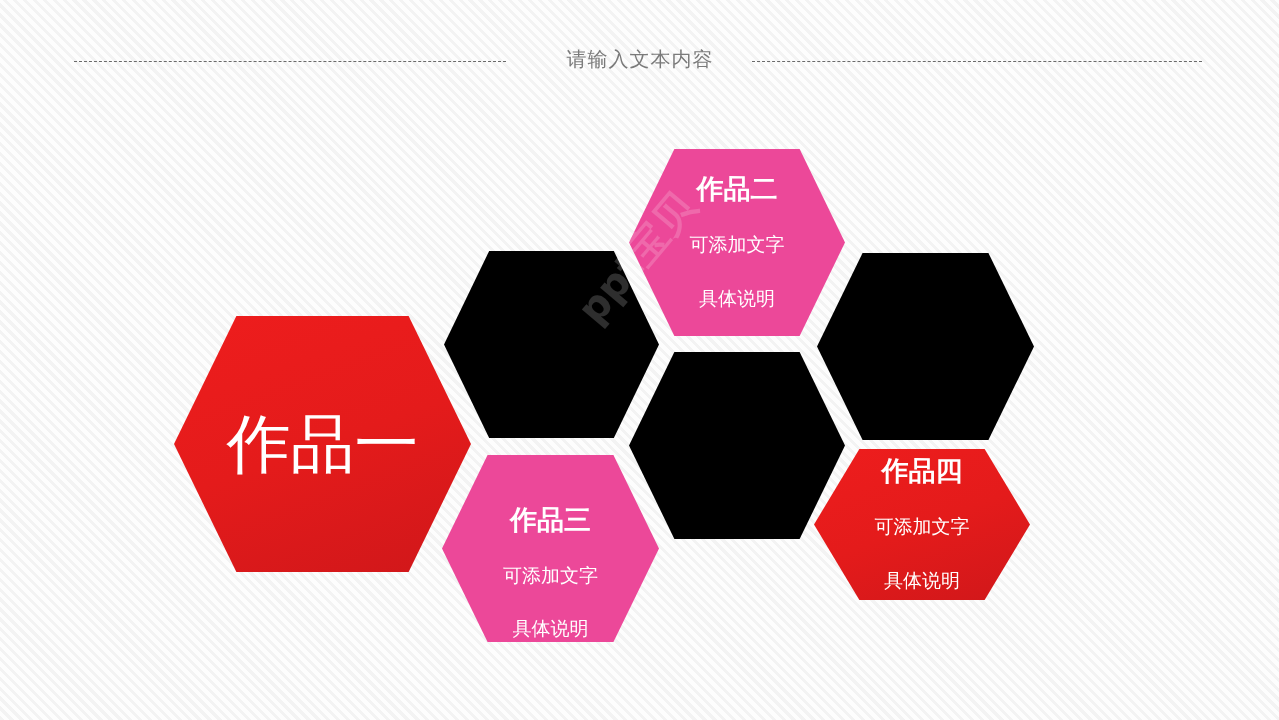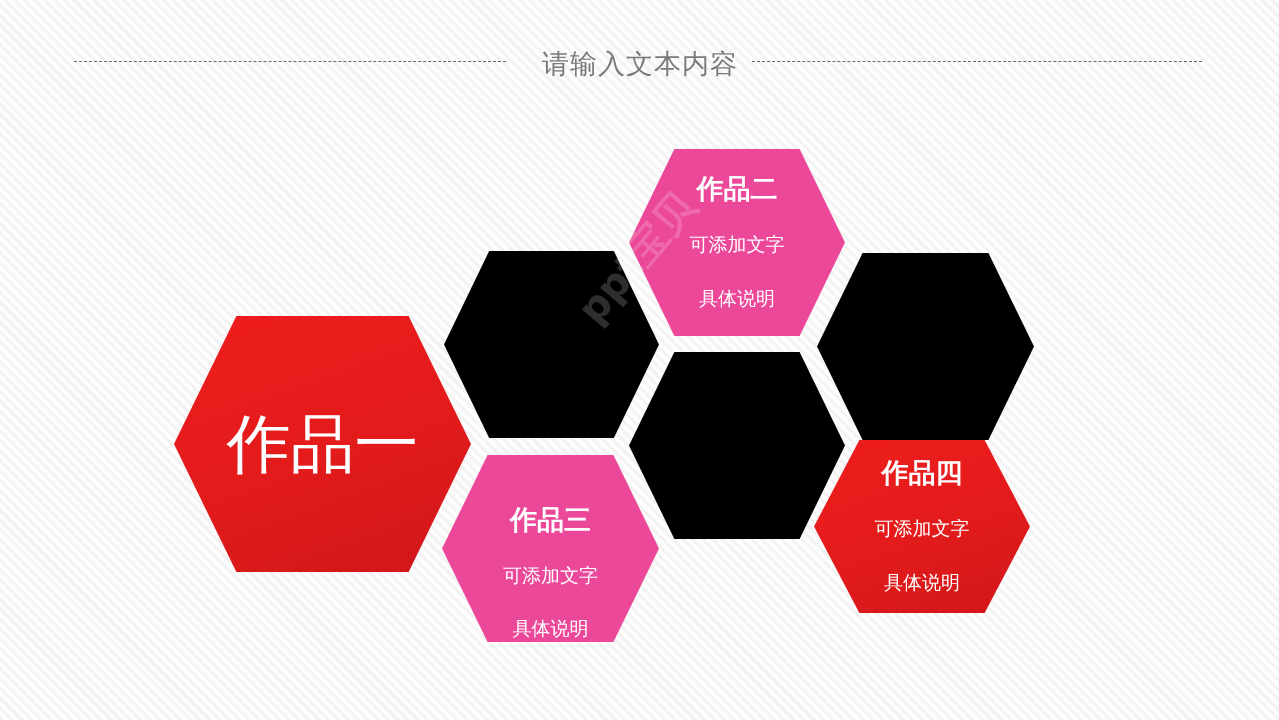--- a/index.html
+++ b/index.html
@@ -8,21 +8,21 @@
       background-color: #fbfbfb;
       background-image: repeating-linear-gradient(45deg, #f3f3f3 0px, #f3f3f3 3px, #fdfdfd 3px, #fdfdfd 7px);
       font-family: "DejaVu Sans", "Liberation Sans", sans-serif;
     }
     .dash-line {
       position: absolute; top: 61px; height: 0;
       border-top: 1px dashed #6a6a6a;
     }
     .title {
       position: absolute; top: 46px; left: 520px; width: 240px;
-      text-align: center; color: #7a7a7a; font-size: 27px; letter-spacing: 1px;
+      text-align: center; color: #7a7a7a; font-size: 20px; letter-spacing: 1px;
     }
     .hex {
       position: absolute;
       clip-path: polygon(21% 0%, 79% 0%, 100% 50%, 79% 100%, 21% 100%, 0% 50%);
       display: flex; flex-direction: column; align-items: center; justify-content: center;
       color: #fff; text-align: center;
     }
     .red { background: linear-gradient(160deg, #ee1d1d 0%, #e41b1b 50%, #d0171a 100%); }
     .gray { background: #ec4899; }
     .black { background: #000; }
@@ -57,19 +57,19 @@
 <div class="hex black" style="left:817px; top:253px; width:217px; height:187px;"></div>
 
 <div class="hex black" style="left:629px; top:352px; width:216px; height:187px;"></div>
 
 <div class="hex gray" style="left:442px; top:455px; width:217px; height:187px;justify-content:flex-end;">
   <span class="label">作品三</span>
   <span class="desc">可添加文字</span>
   <span class="desc">具体说明</span>
 </div>
 
-<div class="hex red" style="left:814px; top:440px; width:216px; height:173px;">
+<div class="hex red" style="left:814px; top:449px; width:216px; height:151px;">
   <span class="label">作品四</span>
   <span class="desc">可添加文字</span>
   <span class="desc">具体说明</span>
 </div>
 
 <div class="watermark">ppt宝贝</div>
 
 </body></html>

